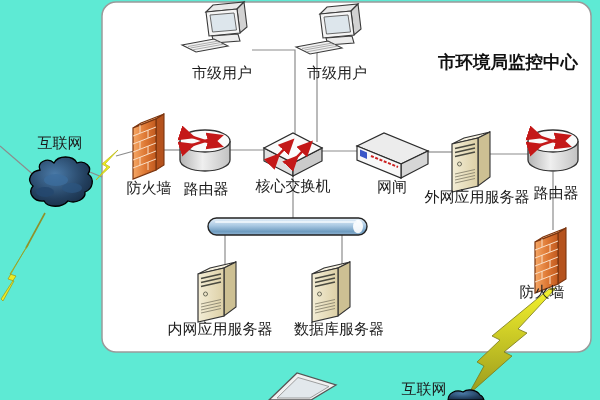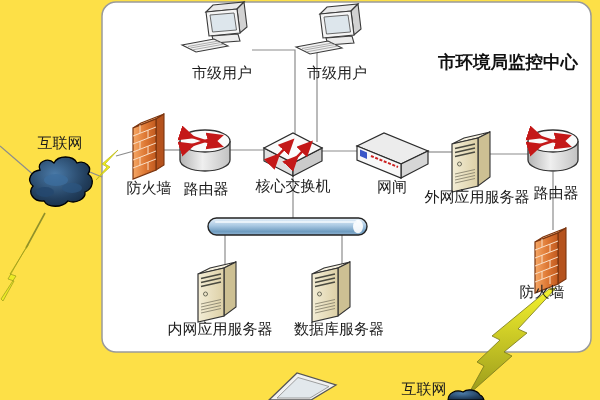--- a/index.html
+++ b/index.html
@@ -1,18 +1,18 @@
 <!DOCTYPE html>
 <html><head>
 <meta charset="utf-8">
 <style>
   html,body { margin:0; padding:0; background:#fff; }
   .stage {
     position:relative; width:600px; height:400px; overflow:hidden;
-    background:#fde047; font-family:"DejaVu Sans", sans-serif;
+    background:#5eead4; font-family:"DejaVu Sans", sans-serif;
   }
   svg { display:block; }
   .lbl  { font-family:"DejaVu Sans", sans-serif; font-size:15px; fill:#1c1c1c; }
   .ttl  { font-family:"DejaVu Sans", sans-serif; font-size:17.5px; font-weight:bold; fill:#111; }
   .conn { stroke:#8c8c8c; stroke-width:1.2; fill:none; }
 </style>
 </head>
 <body>
 
 <div class="stage">

